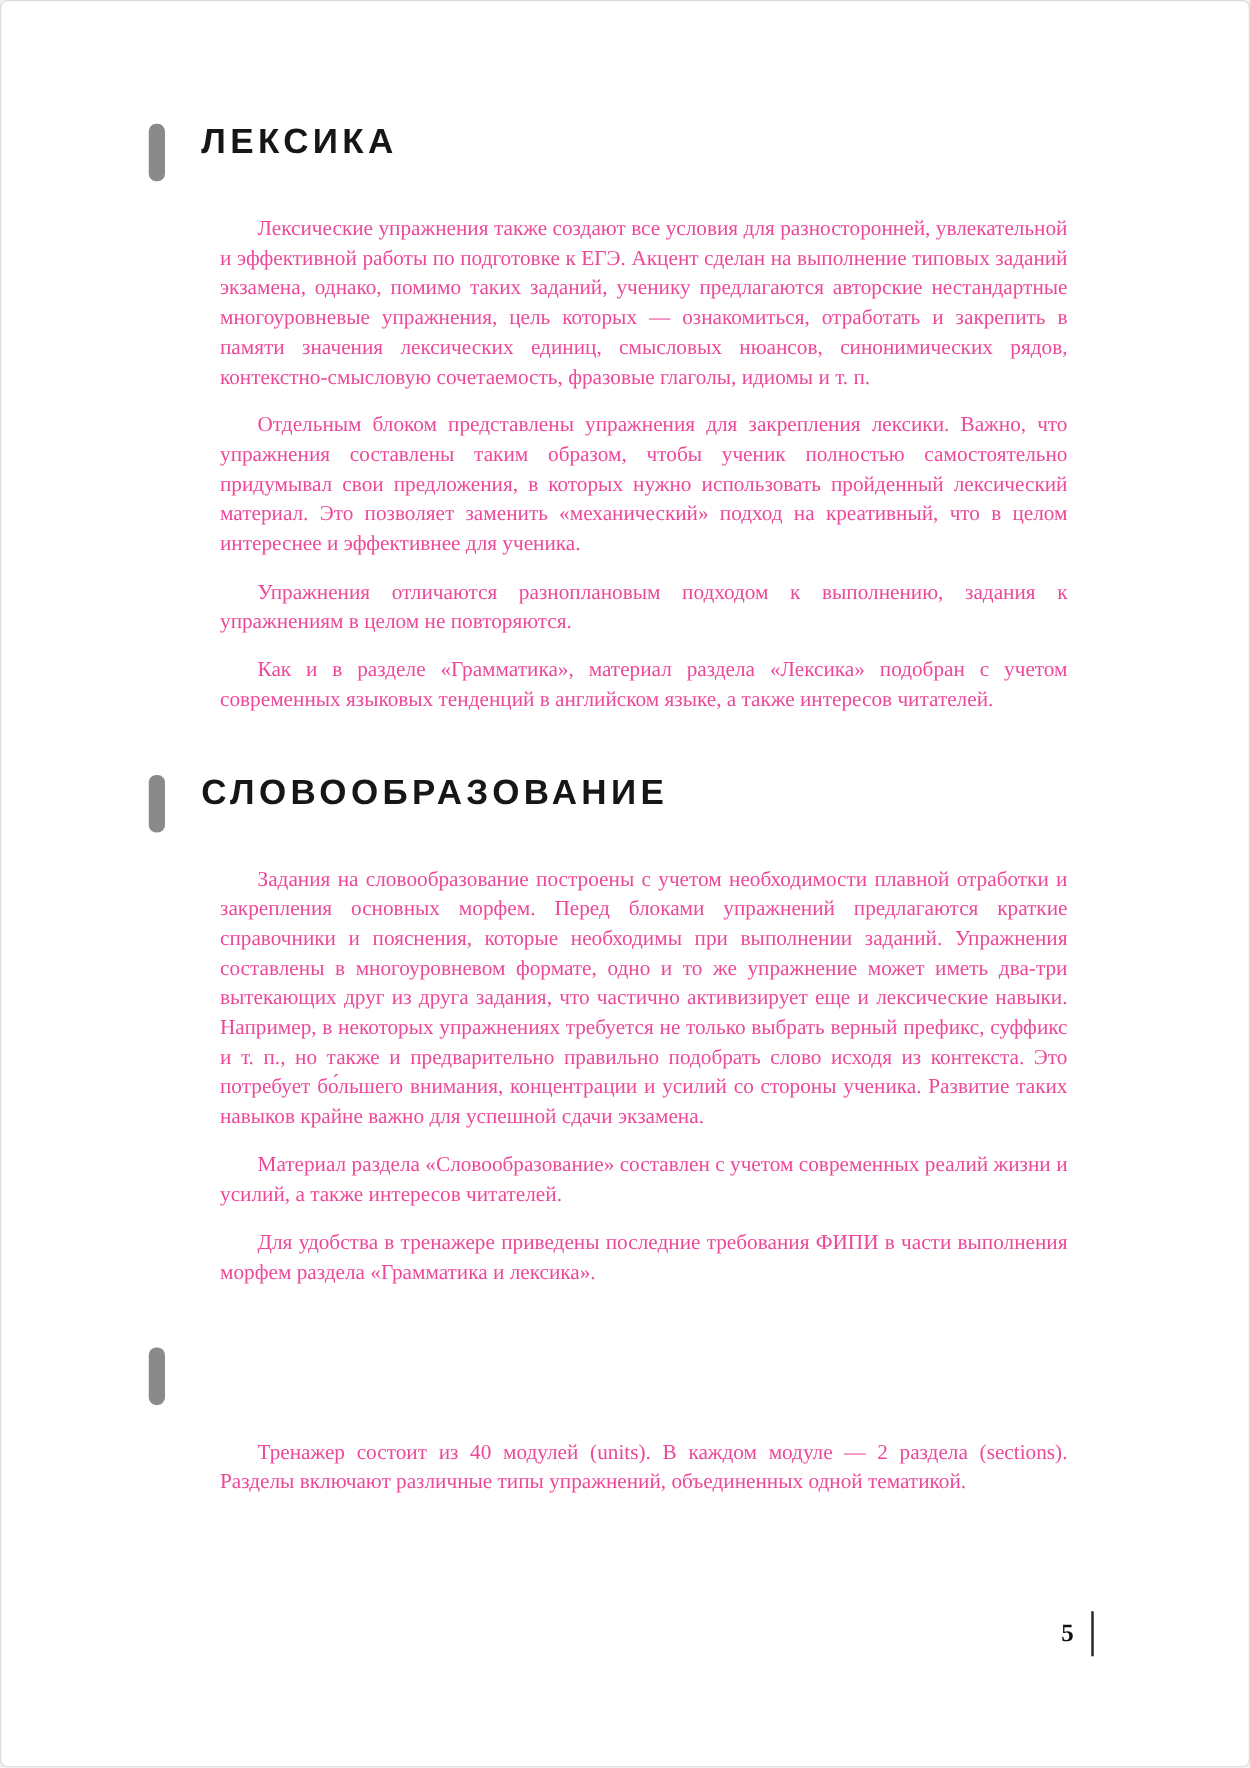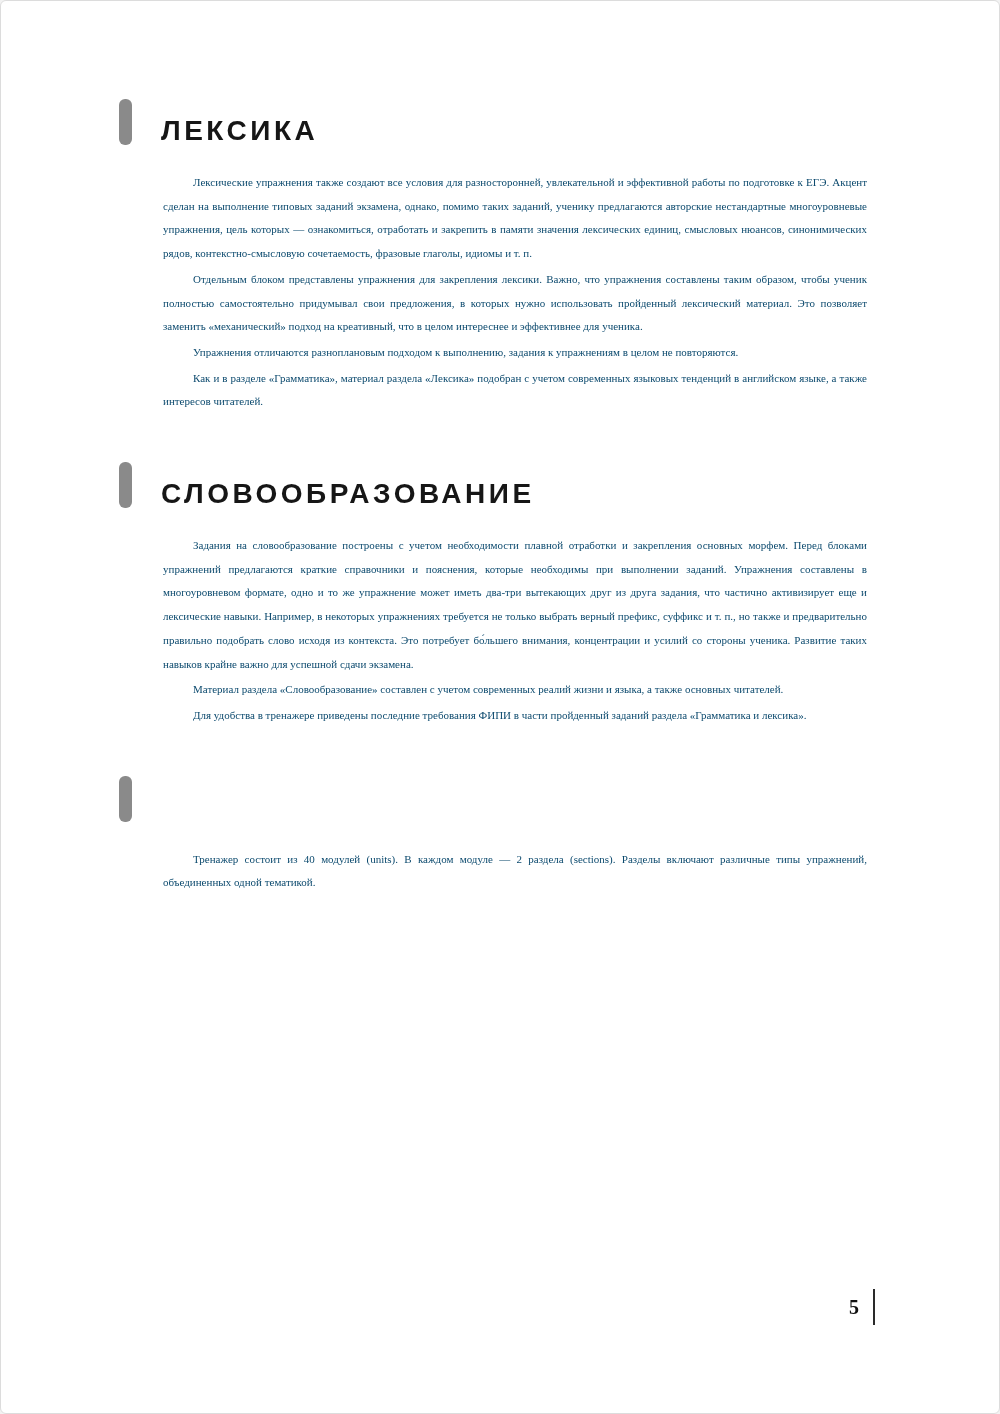--- a/index.html
+++ b/index.html
@@ -16,21 +16,21 @@
     box-sizing: border-box;
     padding: 98px 130px 0 160px;
     border: 1px solid #dcdcdc;
     border-radius: 6px;
     font-family: "Liberation Serif", "DejaVu Serif", serif;
     color: #1b1b1b;
     overflow: hidden;
   }
   .heading-row {
     display: flex;
-    align-items: flex-end;
+    align-items: flex-start;
     margin-left: -42px;
     margin-bottom: 26px;
   }
   .heading-bar {
     flex: 0 0 auto;
     width: 13px;
     height: 46px;
     border-radius: 6px;
     background: #8a8a8a;
     margin-right: 29px;
@@ -41,26 +41,26 @@
     font-size: 28px;
     font-weight: 700;
     letter-spacing: 3.5px;
     color: #161616;
     line-height: 1;
   }
   section.book-section {
     margin: 0 0 48px 0;
   }
   section.book-section p {
-    margin: 2px;
-    font-size: 11px;
+    margin: 15px;
+    font-size: 17px;
     line-height: 23.7px;
     text-align: justify;
     text-indent: 30px;
-    color: #0c4a6e;
+    color: #ec4899;
   }
   .page-footer {
     position: absolute;
     top: 1288px;
     right: 124px;
     display: flex;
     align-items: center;
   }
   .page-number {
     font-family: "Liberation Serif", "DejaVu Serif", serif;
@@ -90,22 +90,22 @@
     <p>Упражнения отличаются разноплановым подходом к выполнению, задания к упражнениям в целом не повторяются.</p>
     <p>Как и в разделе «Грамматика», материал раздела «Лексика» подобран с учетом современных языковых тенденций в английском языке, а также интересов читателей.</p>
   </section>
 
   <section class="book-section">
     <div class="heading-row">
       <span class="heading-bar"></span>
       <h1 class="section-heading">СЛОВООБРАЗОВАНИЕ</h1>
     </div>
     <p>Задания на словообразование построены с учетом необходимости плавной отработки и закрепления основных морфем. Перед блоками упражнений предлагаются краткие справочники и пояснения, которые необходимы при выполнении заданий. Упражнения составлены в многоуровневом формате, одно и то же упражнение может иметь два-три вытекающих друг из друга задания, что частично активизирует еще и лексические навыки. Например, в некоторых упражнениях требуется не только выбрать верный префикс, суффикс и т. п., но также и предварительно правильно подобрать слово исходя из контекста. Это потребует бо́льшего внимания, концентрации и усилий со стороны ученика. Развитие таких навыков крайне важно для успешной сдачи экзамена.</p>
-    <p>Материал раздела «Словообразование» составлен с учетом современных реалий жизни и языка, а также основных читателей.</p>
-    <p>Для удобства в тренажере приведены последние требования ФИПИ в части пройденный заданий раздела «Грамматика и лексика».</p>
+    <p>Материал раздела «Словообразование» составлен с учетом современных реалий жизни и усилий, а также интересов читателей.</p>
+    <p>Для удобства в тренажере приведены последние требования ФИПИ в части выполнения морфем раздела «Грамматика и лексика».</p>
   </section>
 
   <section class="book-section">
     <div class="heading-row">
       <span class="heading-bar"></span>
     </div>
     <p>Тренажер состоит из 40 модулей (units). В каждом модуле — 2 раздела (sections). Разделы включают различные типы упражнений, объединенных одной тематикой.</p>
   </section>
 
   <div class="page-footer">

